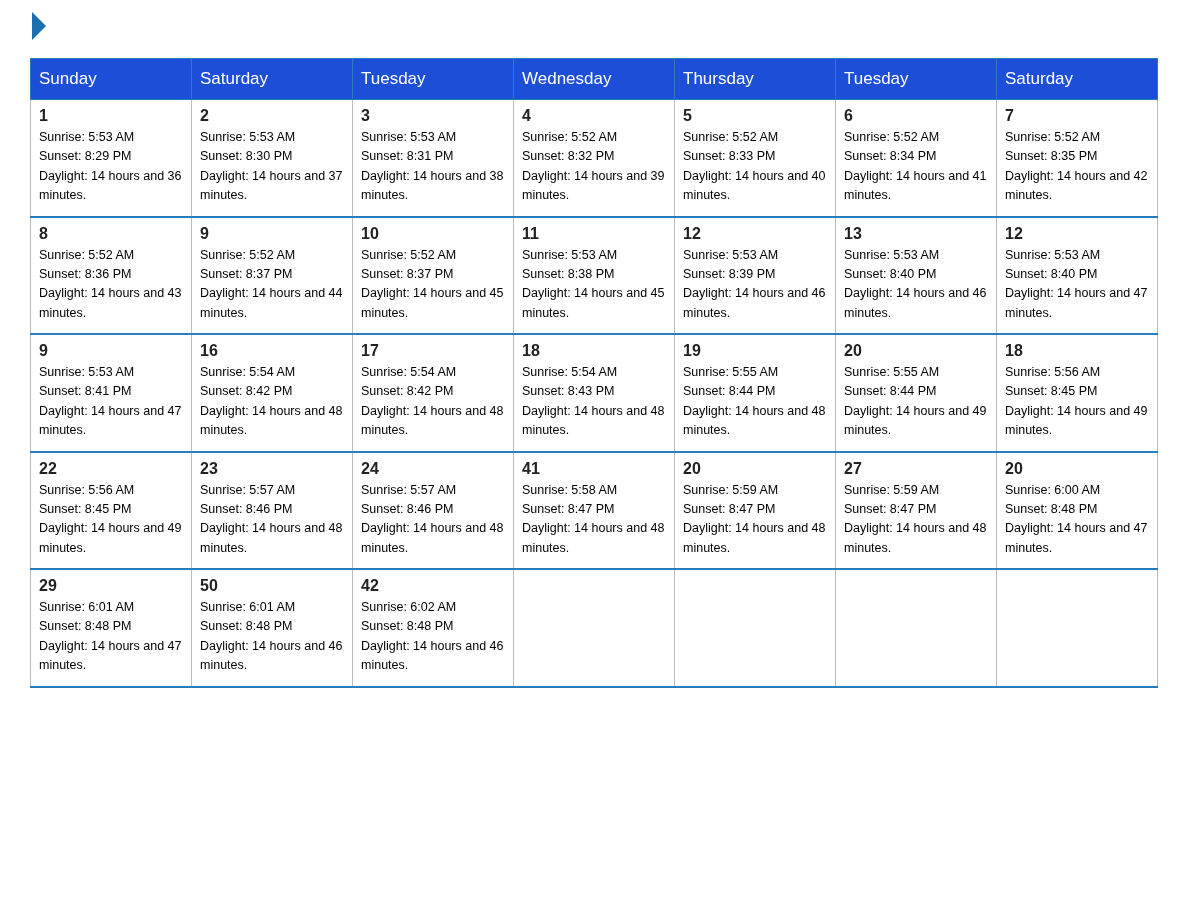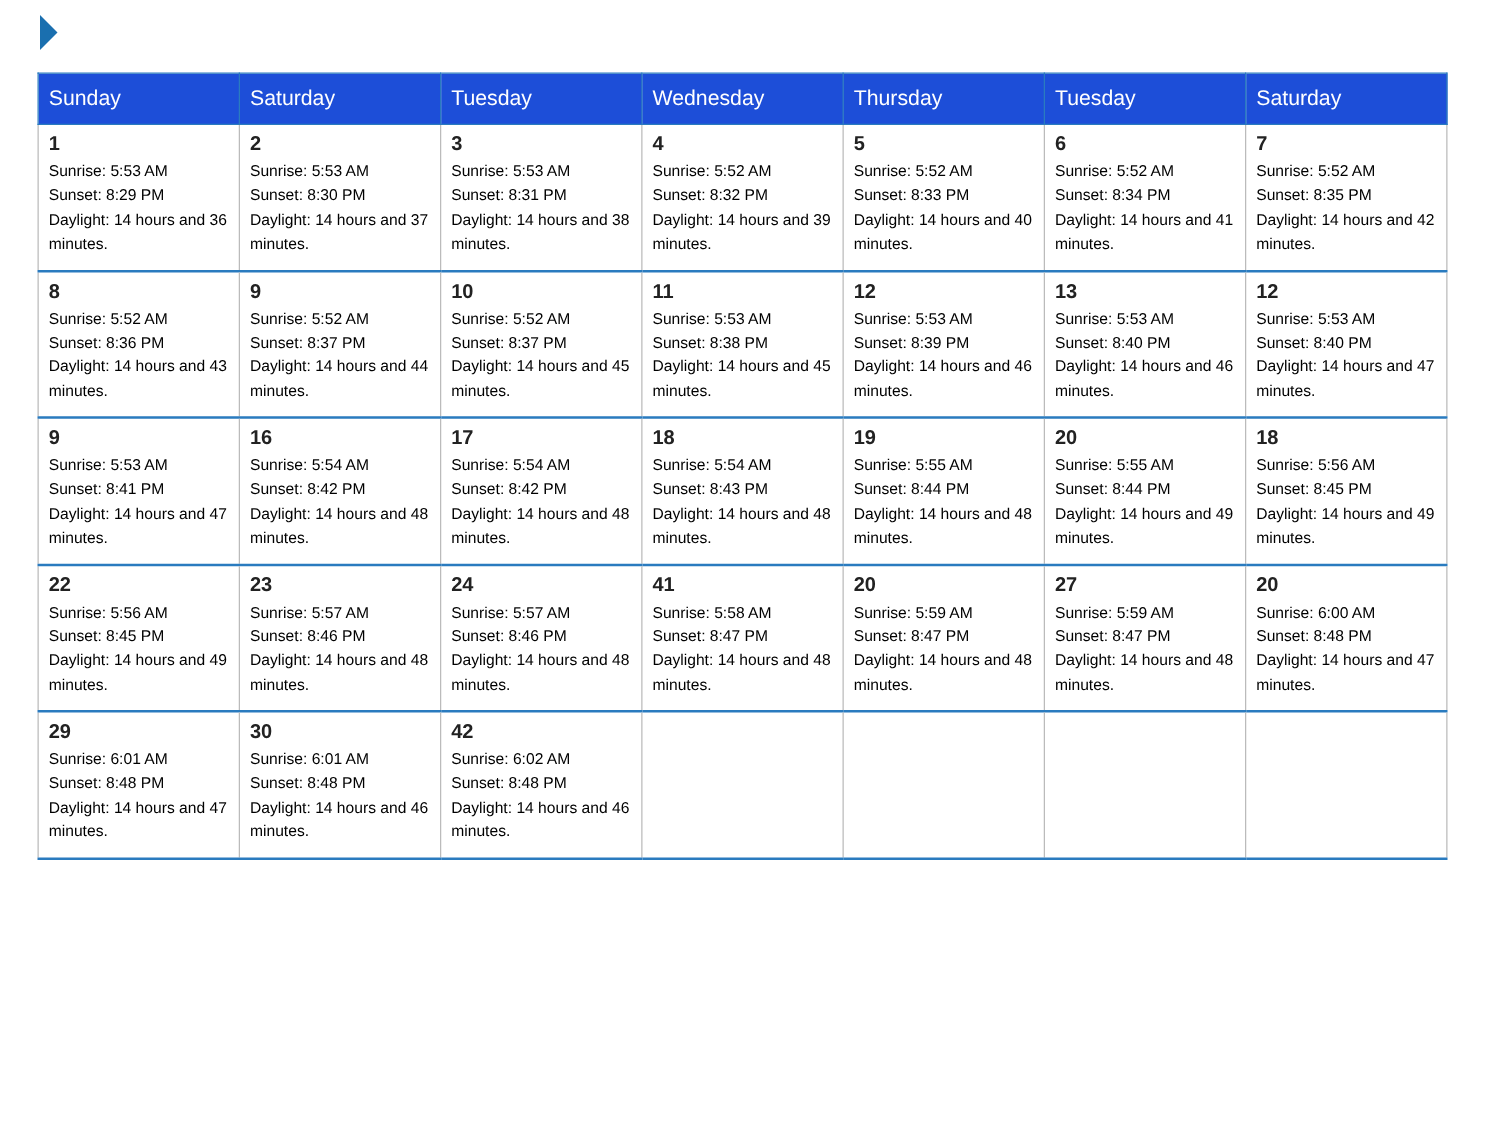--- a/index.html
+++ b/index.html
@@ -249,21 +249,21 @@
         <span class="day-number">20</span>
         <span class="day-info">Sunrise: 6:00 AM<br>Sunset: 8:48 PM<br>Daylight: 14 hours and 47 minutes.</span>
       </td>
       </tr>
       <tr class="week-row">
         <td>
         <span class="day-number">29</span>
         <span class="day-info">Sunrise: 6:01 AM<br>Sunset: 8:48 PM<br>Daylight: 14 hours and 47 minutes.</span>
       </td>
         <td>
-        <span class="day-number">30</span>
+        <span class="day-number">50</span>
         <span class="day-info">Sunrise: 6:01 AM<br>Sunset: 8:48 PM<br>Daylight: 14 hours and 46 minutes.</span>
       </td>
         <td>
         <span class="day-number">42</span>
         <span class="day-info">Sunrise: 6:02 AM<br>Sunset: 8:48 PM<br>Daylight: 14 hours and 46 minutes.</span>
       </td>
         <td class="empty-cell"></td>
         <td class="empty-cell"></td>
         <td class="empty-cell"></td>
         <td class="empty-cell"></td>

